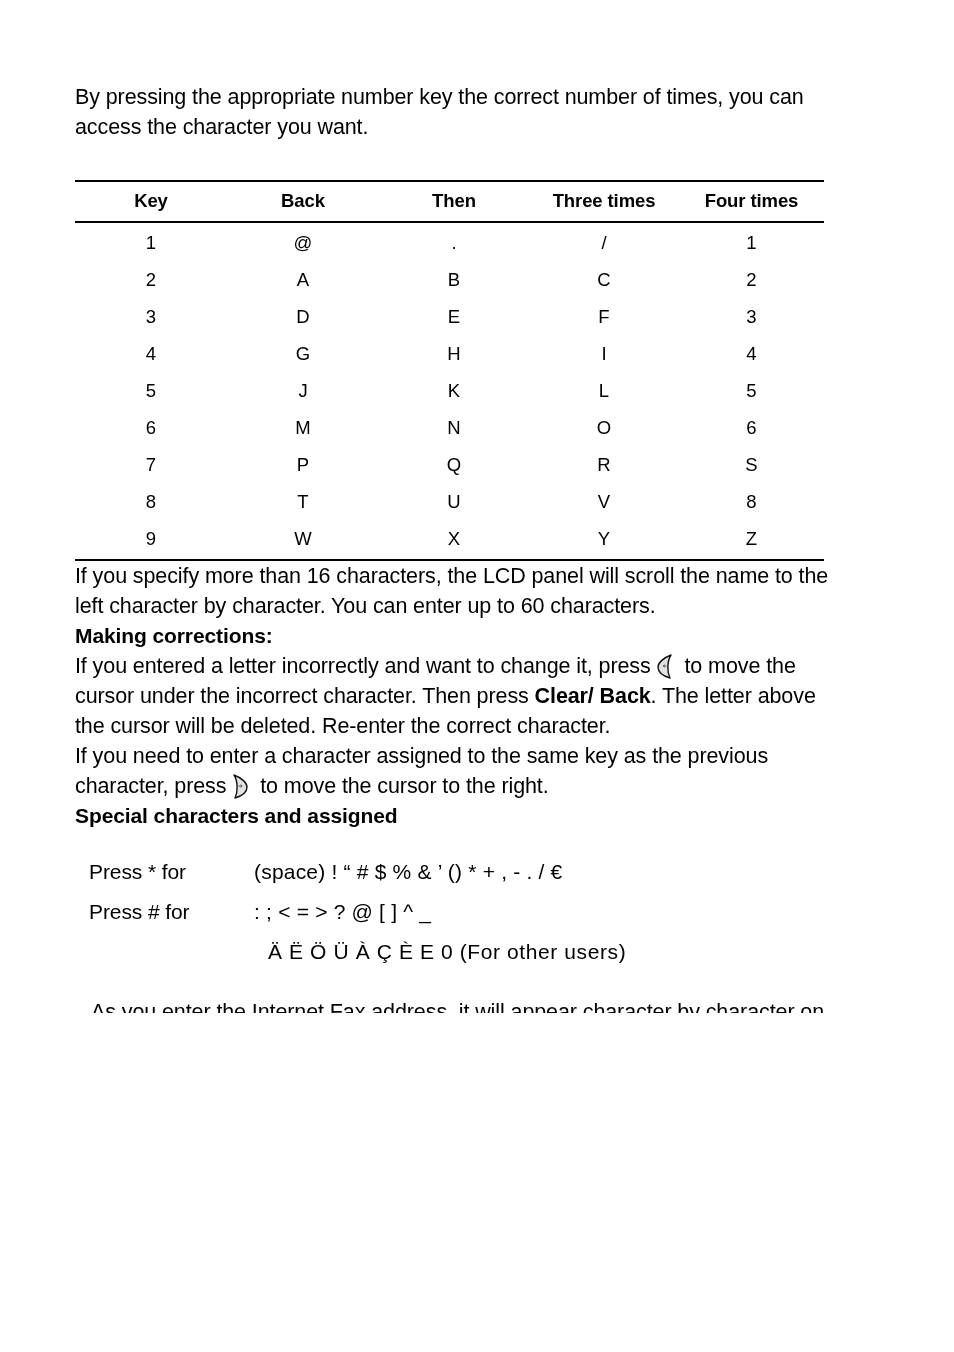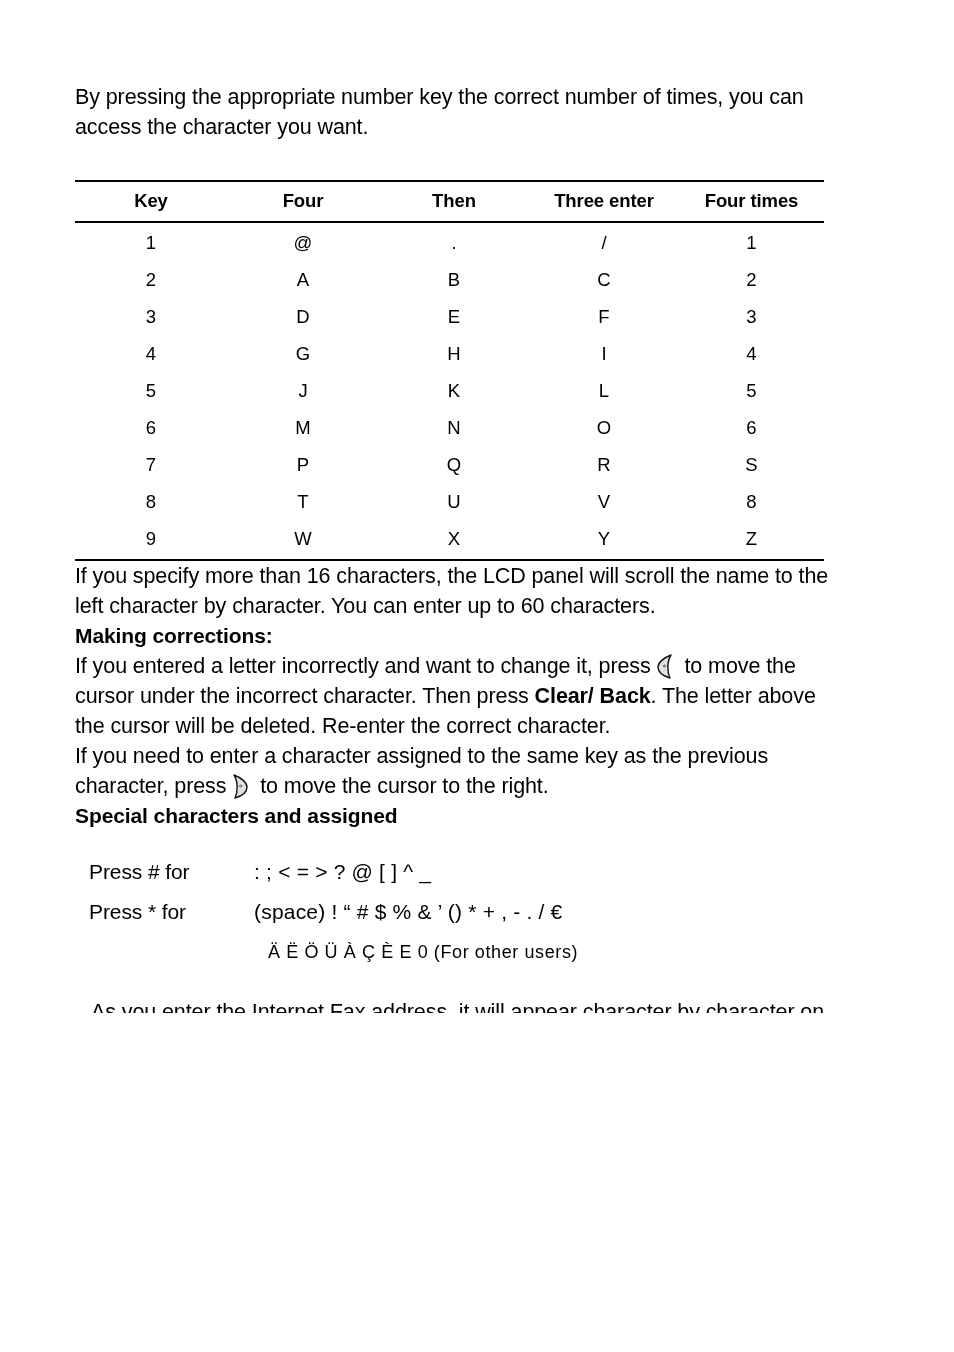--- a/index.html
+++ b/index.html
@@ -118,21 +118,21 @@
     letter-spacing: -0.1px;
   }
   .special-value {
     font-size: 21px;
     line-height: 30px;
     letter-spacing: 0.2px;
   }
   .special-value.zero-row { letter-spacing: 0.6px; }
   .special-sub {
     margin-left: 179px;
-    font-size: 18px;
+    font-size: 21px;
     line-height: 30px;
     letter-spacing: 0.6px;
     margin-bottom: 2px;
   }
 
   
   .footer {
     position: absolute;
     left: 75px;
     top: 1296px;
@@ -152,23 +152,23 @@
       <colgroup>
         <col class="c-key">
           <col class="c-once">
           <col class="c-twice">
           <col class="c-three">
           <col class="c-four">
       </colgroup>
       <thead>
         <tr>
           <th>Key</th>
-          <th>Four</th>
+          <th>Back</th>
           <th>Then</th>
-          <th>Three enter</th>
+          <th>Three times</th>
           <th>Four times</th>
         </tr>
       </thead>
       <tbody>
         <tr>
           <td>1</td>
           <td>@</td>
           <td>.</td>
           <td>/</td>
           <td>1</td>
@@ -243,27 +243,27 @@
 
     <p class="body-text" style="width:740px;"><span>If you need to enter a character assigned to the same key as the previous character, press</span><span class="key-icon"><svg width="22" height="27" viewBox="0 0 22 27">
             <path d="M5 2 C13 5, 18 10, 18 14 C18 19, 13 23, 6 25 C9 19, 9 8, 5 2 Z" fill="#e2e2e2" stroke="#111" stroke-width="1.4" stroke-linejoin="round"></path>
             <path d="M9.5 13 L13 13 M11.6 11.6 L13.2 13 L11.6 14.4" fill="none" stroke="#555" stroke-width="1"></path>
           </svg></span> <span>to move the cursor to the right.</span></p>
 
     <h3 class="section-head head-gap-lg">Special characters and assigned</h3>
 
     <div class="special-block">
       <div class="special-row">
+        <div class="special-label">Press * for</div>
+        <div class="special-value">(space) ! “ # $ % &amp; ’ () * + , - . / €</div>
+      </div>
+      <div class="special-row">
         <div class="special-label">Press # for</div>
         <div class="special-value">: ; &lt; = &gt; ?  @  [ ] ^ _</div>
       </div>
-      <div class="special-row">
-        <div class="special-label">Press * for</div>
-        <div class="special-value">(space) ! “ # $ % &amp; ’ () * + , - . / €</div>
-      </div>
       <div class="special-sub">Ä Ë Ö Ü À Ç È E 0 (For other users)</div>
     </div>
 
     <p class="body-text" style="margin-top:30px; width:760px;margin-left:16px;">As you enter the Internet Fax address, it will appear character by character on the LCD panel.</p>
 
   </div>
 
 </div>
 
 </body></html>

